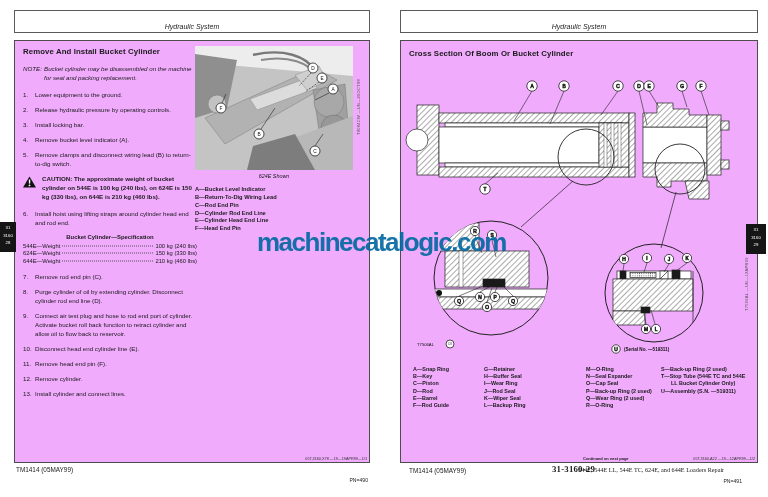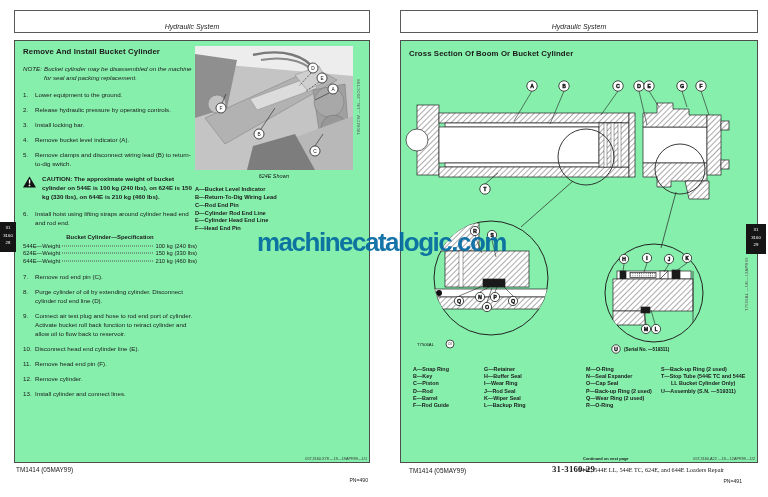--- a/index.html
+++ b/index.html
@@ -2,21 +2,21 @@
 <html><head>
 <meta charset="utf-8">
 <style>
   html,body{margin:0;padding:0;background:#ffffff;}
   #screen{position:relative;width:768px;height:497px;background:#ffffff;overflow:hidden;
           font-family:"Liberation Sans",sans-serif;color:#1a1a1a;}
   .page{position:absolute;}
   .hdr{position:absolute;border:0.8px solid #5a5a5a;box-sizing:border-box;
        display:flex;align-items:flex-end;justify-content:center;
        font-style:italic;font-size:7px;padding-bottom:2px;color:#222;}
-  .box{position:absolute;border:0.9px solid #4d4d4d;box-sizing:border-box;background:#86efac;}
+  .box{position:absolute;border:0.9px solid #4d4d4d;box-sizing:border-box;background:#f0abfc;}
   
   .lcol{position:absolute;left:8px;top:6px;width:174px;}
   .doc-title{font-weight:bold;font-size:7.8px;margin-bottom:9px;letter-spacing:0.1px;}
   .note{display:flex;font-style:italic;font-size:6.2px;line-height:1.45;margin-bottom:8px;}
   .note .nl{min-width:21px;}
   .step{display:flex;font-size:6.2px;line-height:1.45;margin-bottom:6px;}
   .step .n{min-width:12px;}
   .caution{display:flex;margin:3px 0 8px 0;}
   .caution .tri{flex:0 0 13px;margin-right:6px;margin-top:1px;}
   .caution .ct{font-weight:bold;font-size:6.2px;line-height:1.45;width:152px;}

